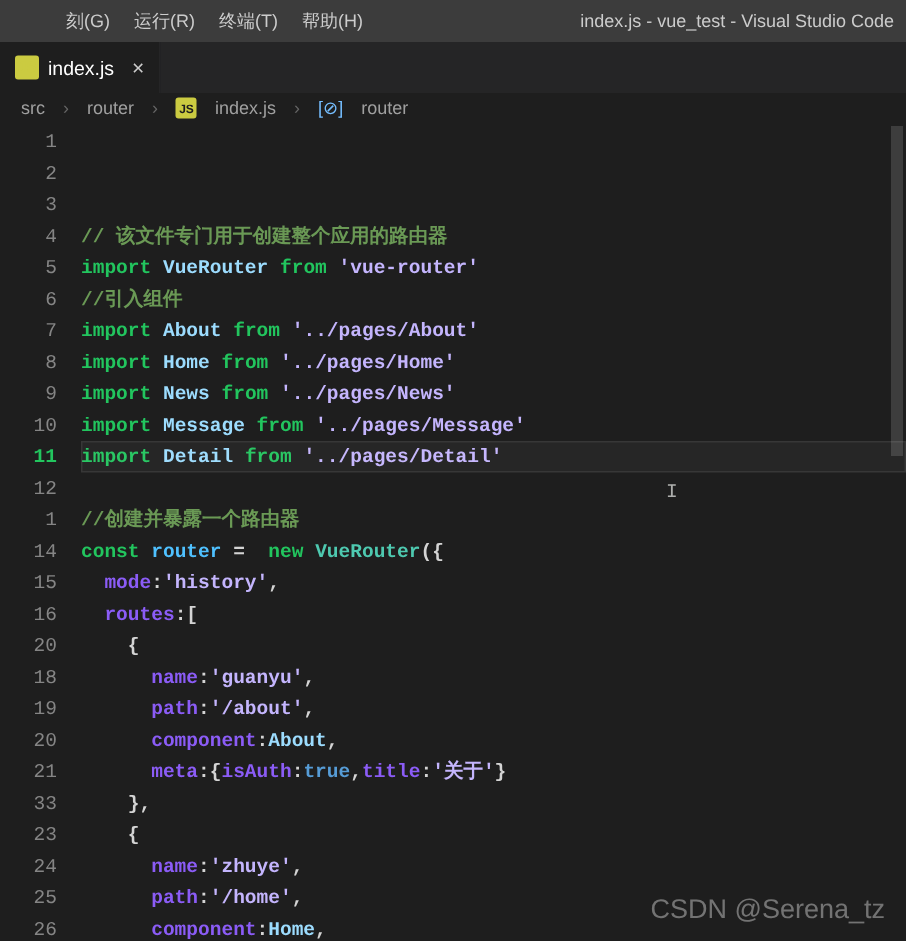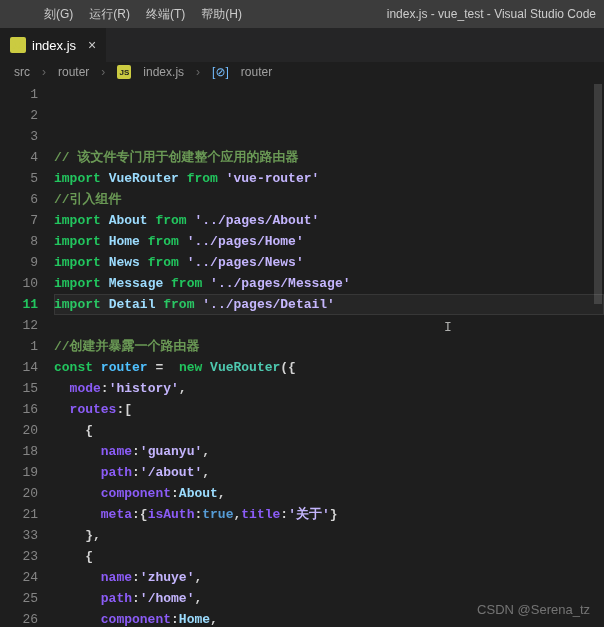--- a/index.html
+++ b/index.html
@@ -134,21 +134,21 @@
   .c-string { color: #c4b5fd; }
   .c-punc { color: #d4d4d4; }
   .c-prop { color: #8b5cf6; }
   .c-const { color: #569CD6; }
   .watermark {
     position: absolute;
     bottom: 10px;
     right: 14px;
     color: rgba(200,200,200,0.5);
     font-family: -apple-system, "Segoe UI", sans-serif;
-    font-size: 13px;
+    font-size: 18px;
     pointer-events: none;
   }
   .scrollbar-v {
     position: absolute;
     right: 0; top: 0;
     width: 12px;
     height: 100%;
   }
   .scrollbar-thumb {
     position: absolute;

